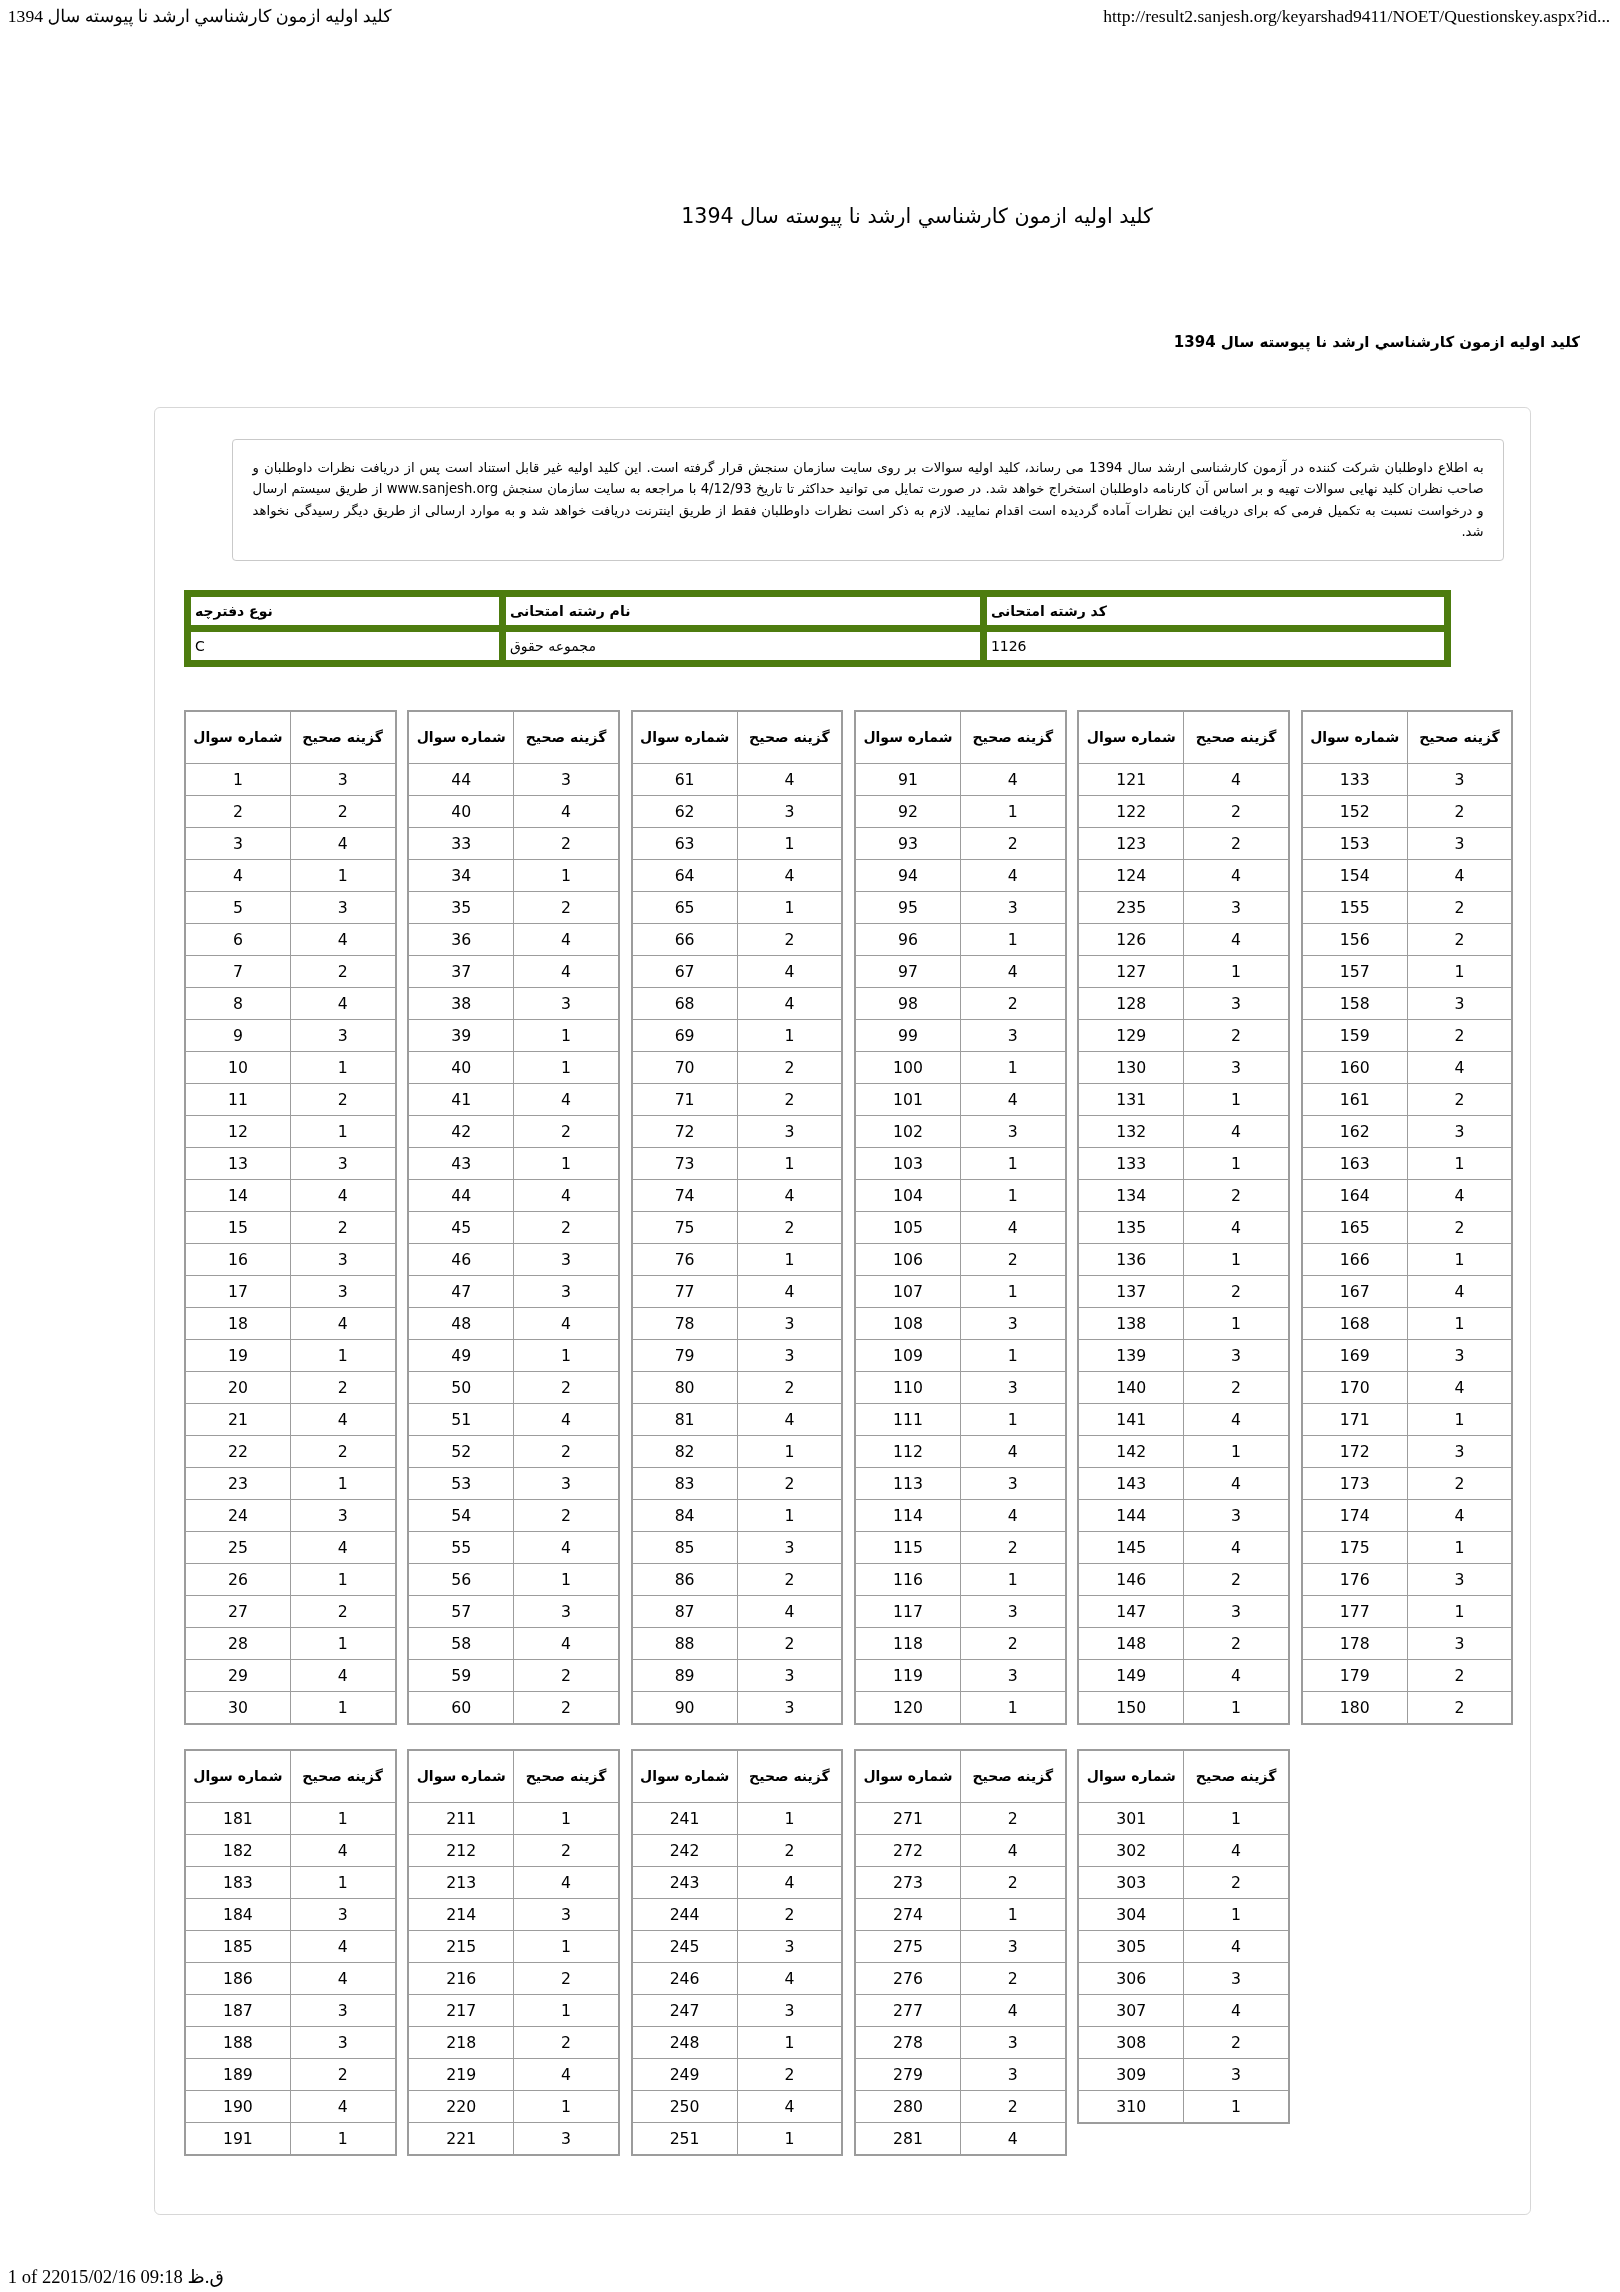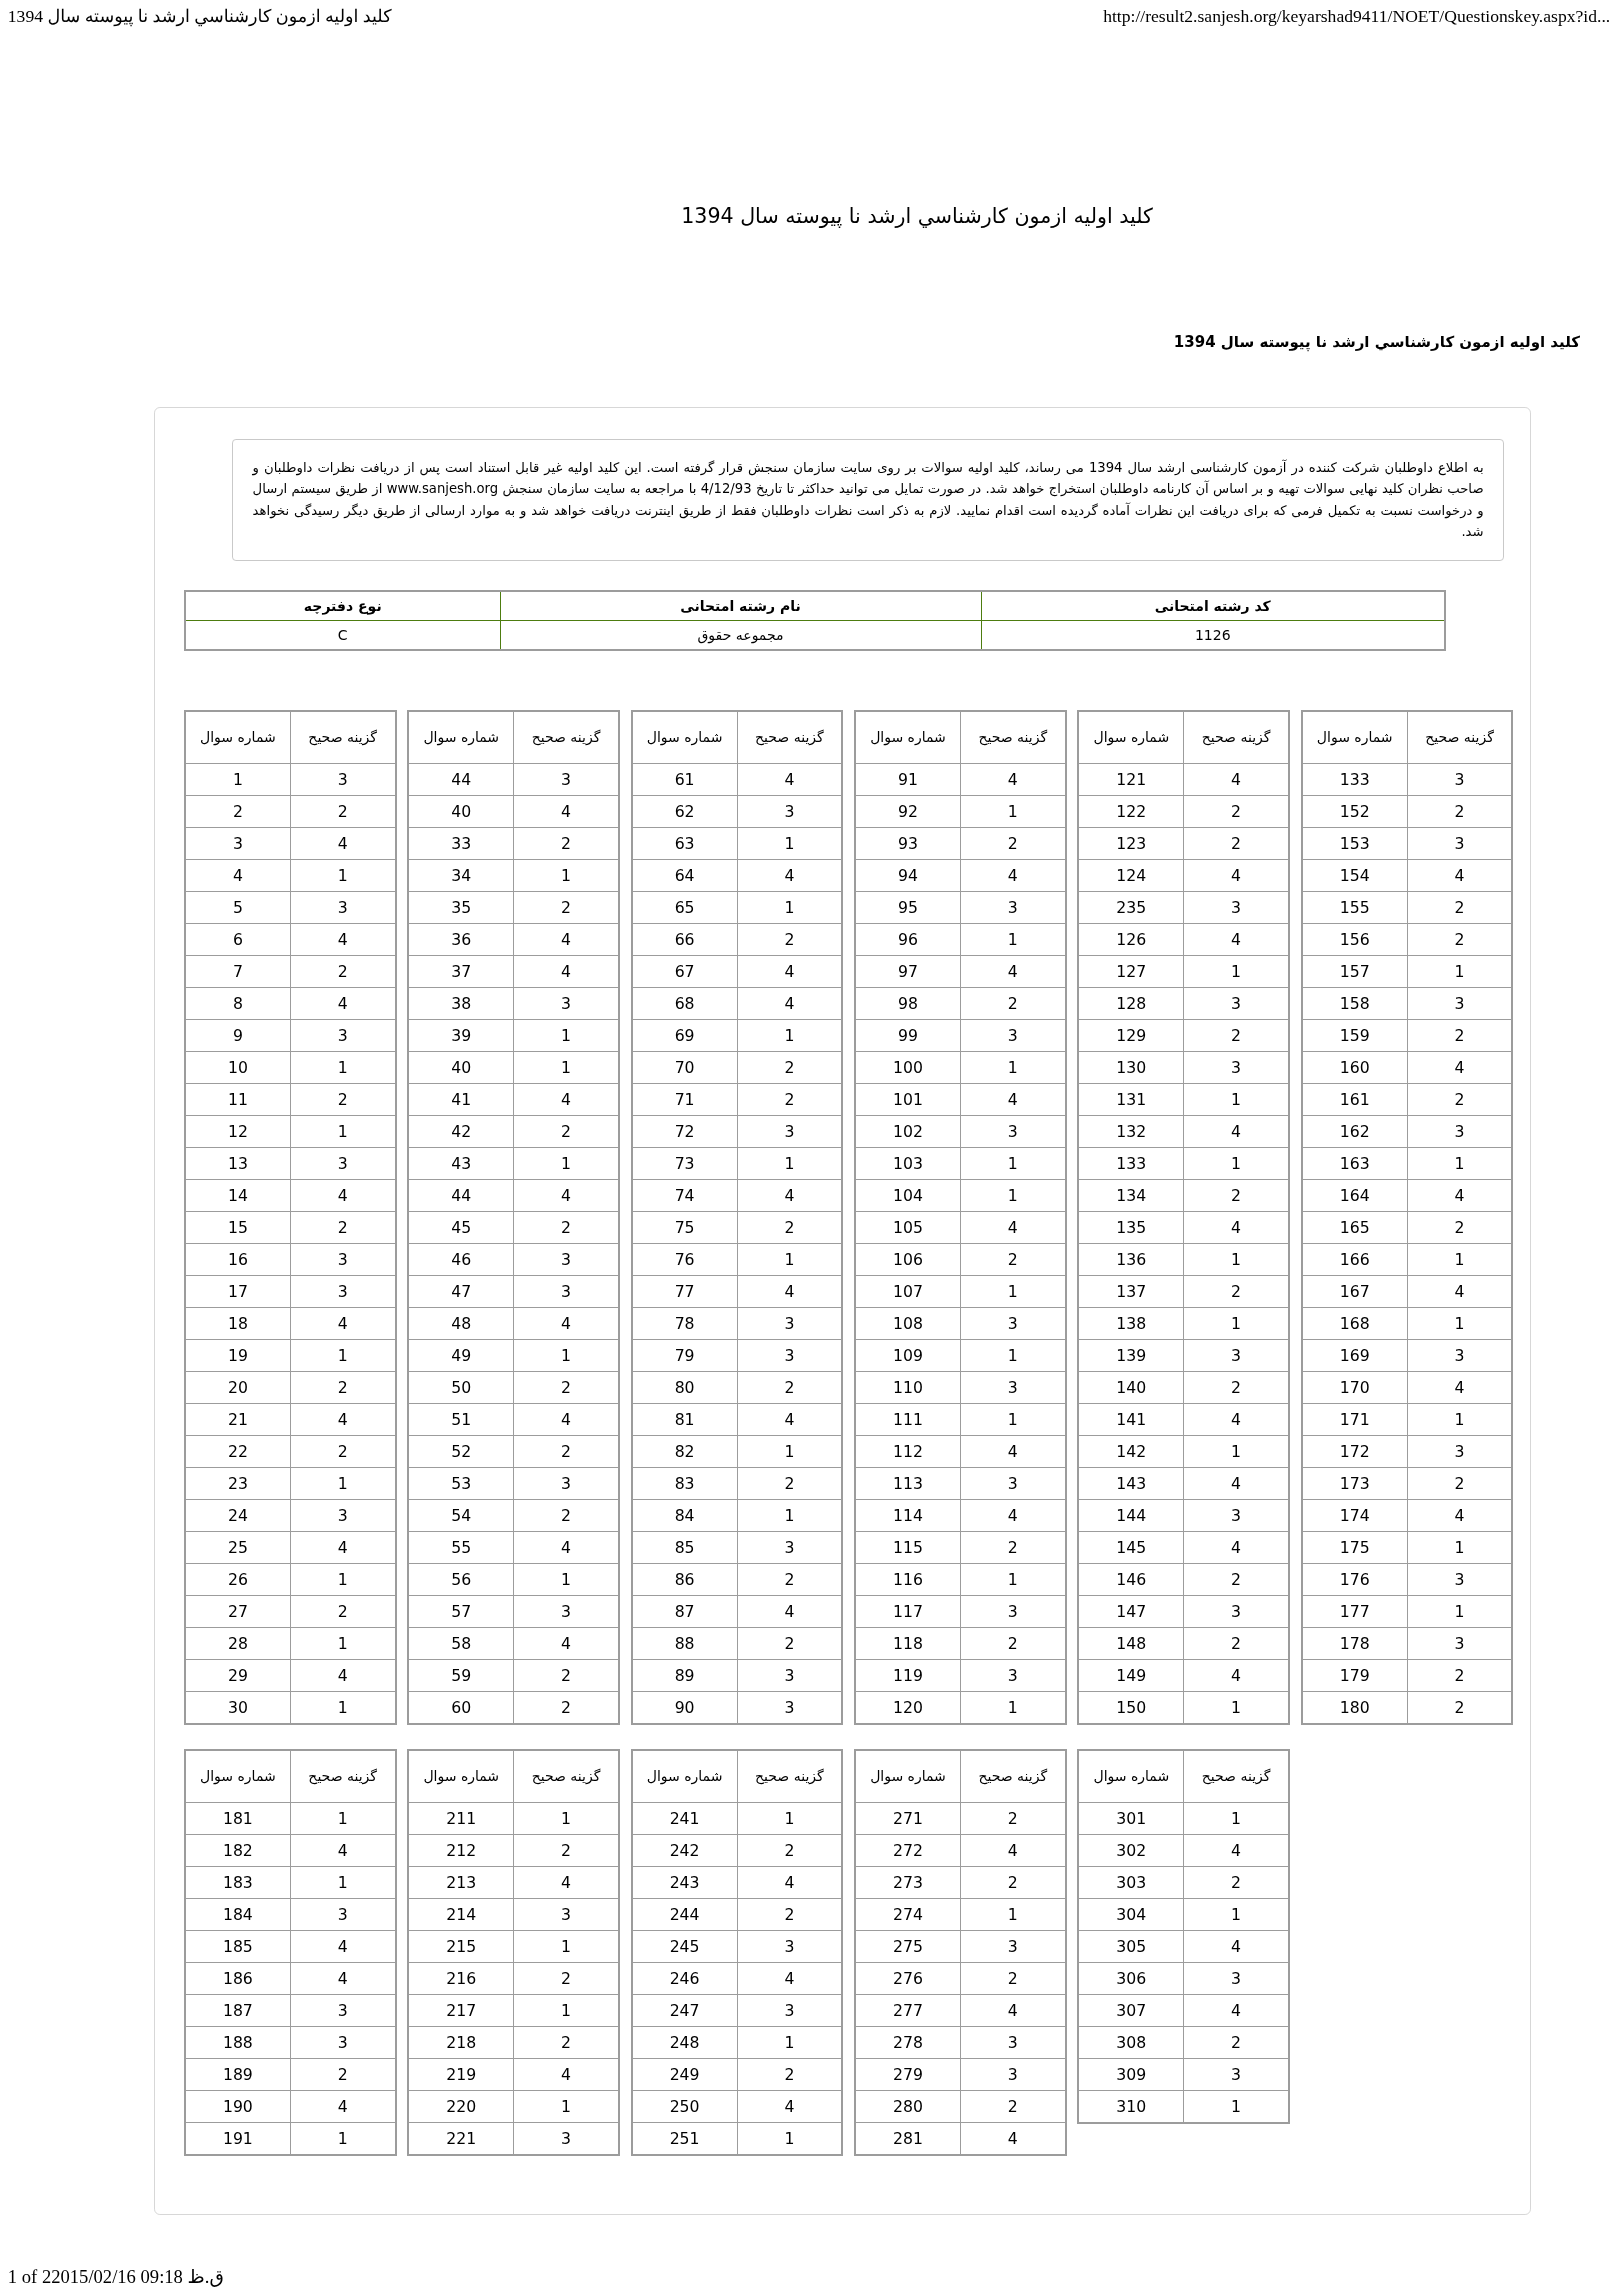--- a/index.html
+++ b/index.html
@@ -42,32 +42,32 @@
     padding:16.7px 19.6px;direction:rtl;
     text-align:justify;font-size:13.2px;line-height:21.6px;margin-left:48px;
   }
   
   .info-table{
     position:absolute;left:29px;top:182px;
     border-collapse:collapse;direction:rtl;table-layout:fixed;
     border:2px solid #9c9c9c;
   }
   .info-table th,.info-table td{
-    border:1px solid #4d7c0f;height:28px;padding:0 3.9px;
-    text-align:center;vertical-align:middle;font-size:14px;
+    border:7px solid #4d7c0f;height:28px;padding:0 3.9px;
+    text-align:left;vertical-align:middle;font-size:14px;
   }
   .info-table th{font-weight:700;}
   
   .grid{position:absolute;left:29px;display:flex;gap:10.8px;align-items:flex-start;}
   .grid-1{top:302px;}
   .grid-2{top:1341px;}
   table.anskey{border-collapse:collapse;border:2px solid #9c9c9c;background:#fff;}
   table.anskey th{
     width:92px;height:51px;border:1px solid #9c9c9c;
-    font-size:14px;font-weight:400;direction:rtl;
+    font-size:14px;font-weight:700;direction:rtl;
     text-align:center;vertical-align:middle;line-height:1.55;padding:0 5.9px;
   }
   table.anskey td{
     width:92px;height:31px;border:1px solid #9c9c9c;
     text-align:center;vertical-align:middle;font-size:15.7px;padding:0;
   }
 </style>
 </head>
 <body>
 

